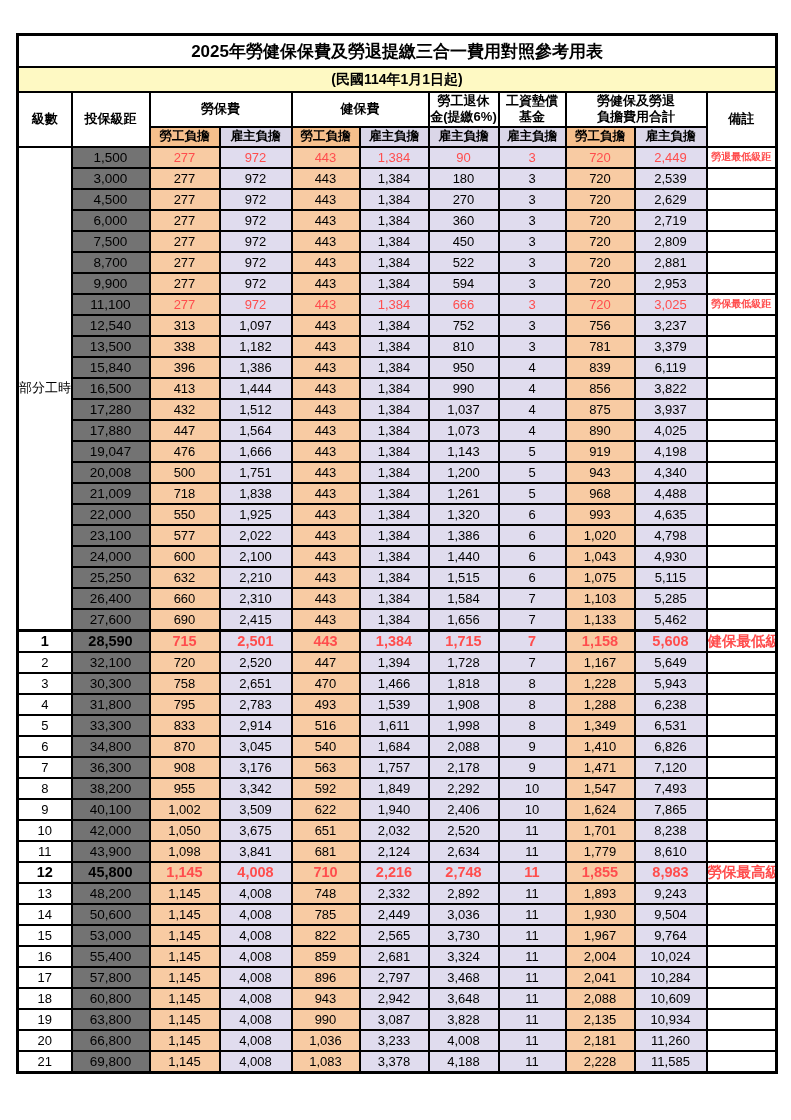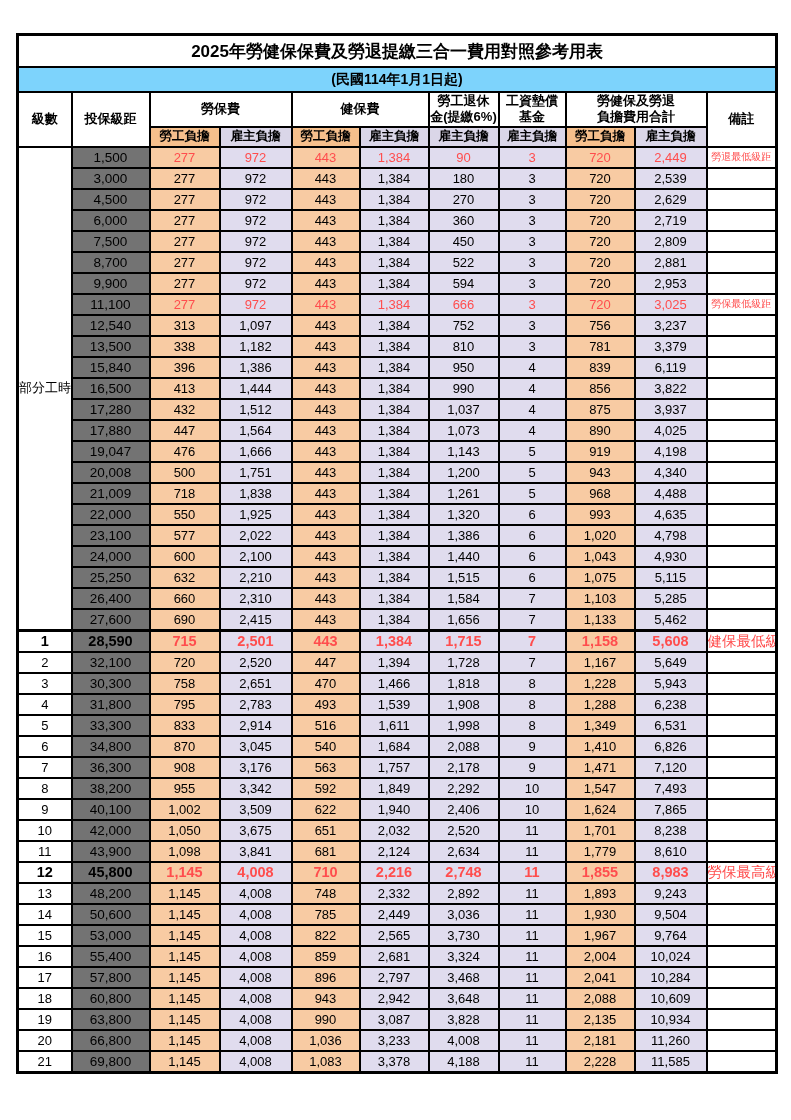--- a/index.html
+++ b/index.html
@@ -11,37 +11,37 @@
     --border:#000000;
   }
   html,body{margin:0;padding:0;background:#ffffff;}
   body{width:791px;height:1120px;font-family:"Liberation Sans","DejaVu Sans",sans-serif;}
   .page{padding:33px 16px 0 16px;}
   table{border-collapse:collapse;table-layout:fixed;width:759px;border:3px solid var(--border);}
   td,th{border:2px solid var(--border);text-align:center;vertical-align:middle;
         white-space:nowrap;overflow:hidden;padding:0;color:#000;}
   
   .title-cell{height:30px;font-size:17px;font-weight:bold;background:#fff;}
-  .subtitle-cell{height:23px;font-size:14px;font-weight:bold;background:#7dd3fc;}
+  .subtitle-cell{height:23px;font-size:14px;font-weight:bold;background:#fef9c3;}
   
   .hc{font-size:13px;font-weight:bold;background:#fff;line-height:1.25;}
   .h-two span{display:block;line-height:1.25;}
   .sub{height:18px;font-size:12.5px;font-weight:bold;}
   .sub.emp{background:var(--emp-h);}
   .sub.er{background:var(--er-h);}
   
   tbody td{height:19px;font-size:13px;}
   td.val.emp{background:var(--emp);}
   td.val.er{background:var(--er);}
   td.level{background:#fff;}
   td.bracket{background:#737373;font-size:13.5px;}
   td.part-span{background:#fff;font-size:13px;}
   td.remark{background:#fff;font-size:10px;color:#fff0;}
   tr td.remark{color:transparent;}
-  tr.has-remark td.remark{color:var(--red);font-weight:normal;}
+  tr.has-remark td.remark{color:var(--red);font-weight:bold;}
   tr.hl-red td.val{color:var(--red);}
   tr.hl-bold td{font-size:14.5px;}
   tr.hl-bold td.level,tr.hl-bold td.bracket{font-weight:bold;}
   tr.hl-bold td.val{font-weight:bold;margin-left:24px;}
   tr.sec-start td{border-top-width:3px;}
 </style>
 </head>
 <body>
 
 <div class="page">

